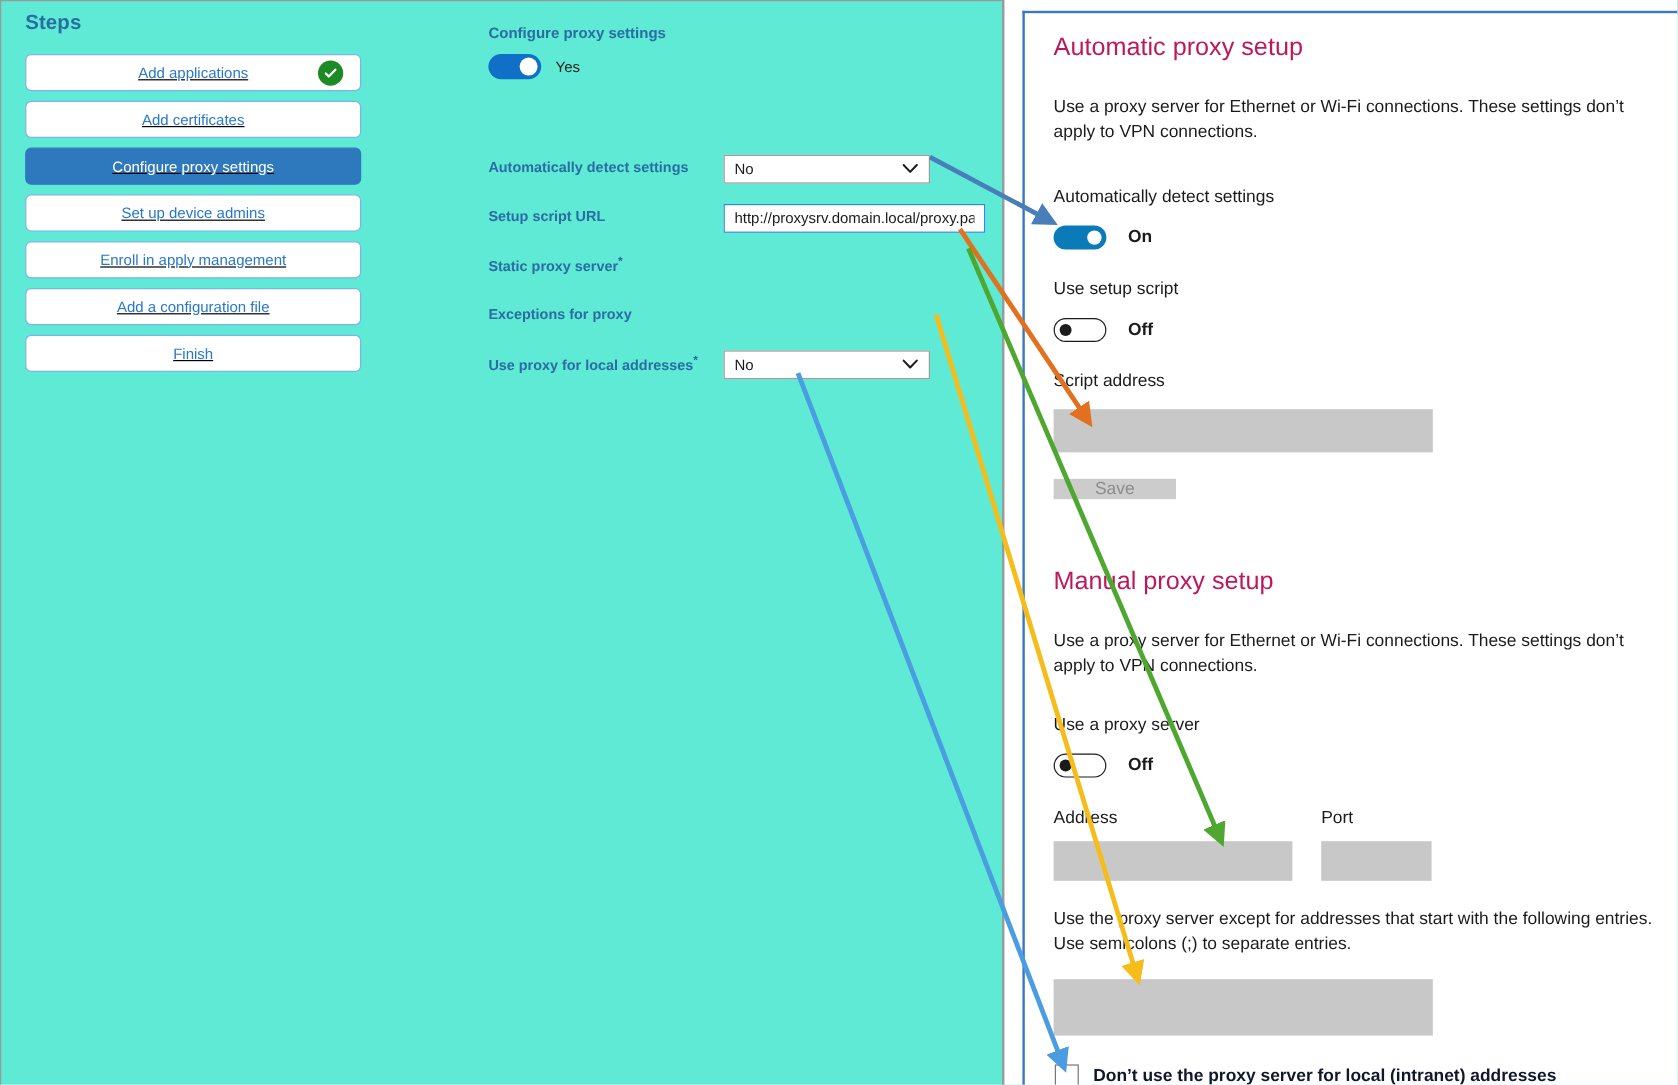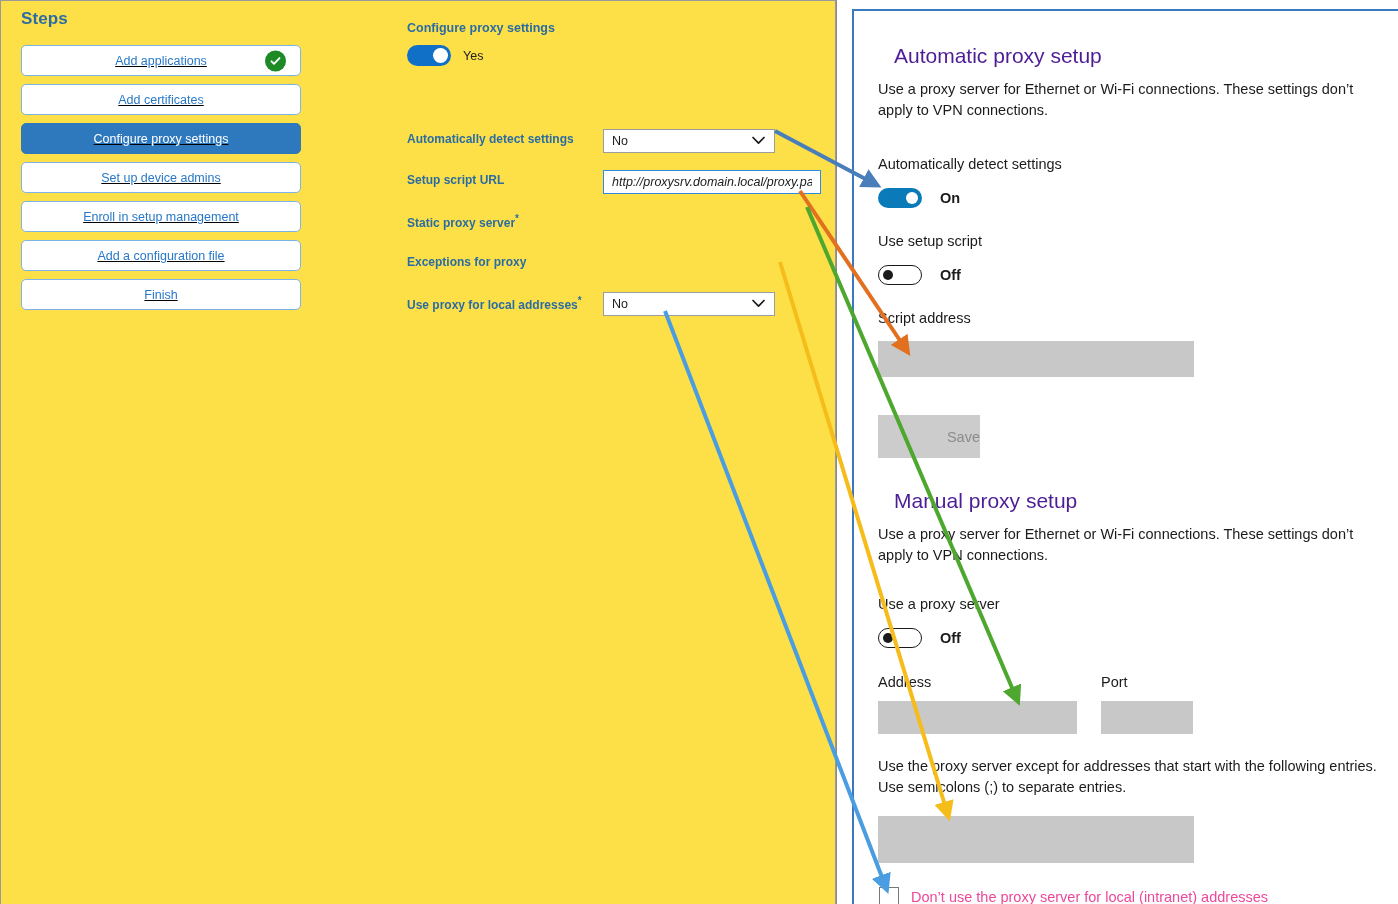--- a/index.html
+++ b/index.html
@@ -11,21 +11,21 @@
   }
   #root{position:absolute;inset:0;}
 
   
   .left-panel{
     position:absolute;left:0;top:0;width:836px;height:904px;
     border-top:1px solid #9a9a9a;
     border-left:1px solid #9a9a9a;
     border-right:1px solid #9a9a9a;
     box-sizing:border-box;
-    background:#fde047;
+    background:#5eead4;
   }
   .steps-title{
     position:absolute;left:20px;top:8px;
     font-size:17px;font-weight:bold;color:#2b6ca3;
     letter-spacing:0.1px;
   }
   .step-list{position:absolute;left:20px;top:44px;width:280px;text-decoration:underline;}
   .step-btn{
     position:relative;
     height:31px;margin-bottom:8px;
@@ -83,22 +83,22 @@
   .divider-v{position:absolute;left:836px;top:0;width:1px;height:904px;background:#8a8a8a;}
   .right-panel{
     position:absolute;left:852px;top:9px;width:546px;height:895px;
     box-sizing:border-box;
     border-top:2px solid #3a78c2;
     border-left:2px solid #3a78c2;
     background:#fff;overflow:hidden;
   }
   .rp-inner{position:absolute;left:24px;top:0;width:520px;}
   .rp-h1{
-    font-size:21px;color:#4c1d95;font-weight:normal;
-    margin:16px;padding:0;position:absolute;
+    font-size:21px;color:#be185d;font-weight:normal;
+    margin:0;padding:0;position:absolute;
   }
   .rp-p{
     font-size:14.5px;color:#1b1b1b;line-height:1.42;position:absolute;width:500px;
   }
   .rp-lab{font-size:14.5px;color:#1b1b1b;position:absolute;}
   .w-toggle{position:absolute;display:flex;align-items:center;gap:18px;font-weight:bold;}
   .w-pill-on{
     width:44px;height:20px;border-radius:10px;background:#0a7bb8;position:relative;flex:none;cursor:pointer;
   }
   .w-pill-on .k{position:absolute;right:4px;top:4px;width:12px;height:12px;border-radius:50%;background:#fff;}
@@ -108,21 +108,21 @@
   }
   .w-pill-off .k{position:absolute;left:4px;top:50%;transform:translateY(-50%);width:10px;height:10px;border-radius:50%;background:#1b1b1b;}
   .w-state{font-size:14.5px;color:#1b1b1b;}
   .grey-box{position:absolute;background:#c8c8c8;cursor:text;}
   .save-btn{
     position:absolute;background:#cccccc;color:#8c8c8c;
     font-size:14.5px;display:flex;align-items:center;justify-content:center;cursor:default;
   }
   .cb-row{position:absolute;display:flex;align-items:center;gap:12px;}
   .cb-box{width:20px;height:20px;border:1.5px solid #777;background:#fff;box-sizing:border-box;flex:none;cursor:pointer;}
-  .cb-txt{font-size:14.5px;color:#ec4899;white-space:nowrap;}
+  .cb-txt{font-size:14.5px;color:#0f172a;white-space:nowrap;font-weight:bold;}
 
   
   .arrows{position:absolute;inset:0;pointer-events:none;}
 </style>
 </head>
 <body>
 
 <div id="root">
 
   <div class="left-panel">
@@ -146,21 +146,21 @@
 
       <div class="step-btn active">
         <span>Configure proxy settings</span>
       </div>
 
       <div class="step-btn">
         <span>Set up device admins</span>
       </div>
 
       <div class="step-btn">
-        <span>Enroll in setup management</span>
+        <span>Enroll in apply management</span>
       </div>
 
       <div class="step-btn">
         <span>Add a configuration file</span>
       </div>
 
       <div class="step-btn">
         <span>Finish</span>
       </div>
 
@@ -184,21 +184,21 @@
           <span class="chev">
             <svg width="13" height="9" viewBox="0 0 13 9">
                 <path d="M1 1.5 L6.5 7.2 L12 1.5" stroke="#1b1b1b" stroke-width="1.7" fill="none" stroke-linecap="round" stroke-linejoin="round"></path>
               </svg>
           </span>
         </div>
       </div>
 
       <div class="field-row" style="top:169px;">
         <div class="field-label"><span>Setup script URL</span></div>
-        <div class="ctl focused" style="width:218px;font-style:italic;">
+        <div class="ctl focused" style="width:218px;">
           <span style="white-space:nowrap;overflow:hidden;">http://proxysrv.domain.local/proxy.pa</span>
         </div>
       </div>
 
       <div class="field-row" style="top:209px;">
         <div class="field-label"><span>Static proxy server</span><span class="req">*</span></div>
       </div>
 
       <div class="field-row" style="top:251px;">
         <div class="field-label"><span>Exceptions for proxy</span></div>
@@ -245,21 +245,21 @@
           </div>
         <div class="w-state">Off</div>
       </div>
 
       <div class="rp-lab" style="top:299px;left:0;">Script address</div>
 
       <div class="grey-box" style="top:330px;left:0;width:316px;height:36px;">
         <span></span>
       </div>
 
-      <div class="save-btn" style="top:404px;left:0;width:102px;height:43px;justify-content:flex-end;">
+      <div class="save-btn" style="top:388px;left:0;width:102px;height:17px;">
         <span>Save</span>
       </div>
 
       <div class="rp-h1" style="top:462px;left:0;">Manual proxy setup</div>
 
       <div class="rp-p" style="top:513px;left:0;">Use a proxy server for Ethernet or Wi-Fi connections. These settings don’t apply to VPN connections.</div>
 
       <div class="rp-lab" style="top:585px;left:0;">Use a proxy server</div>
 
       <div class="w-toggle" style="top:617px;left:0;">

